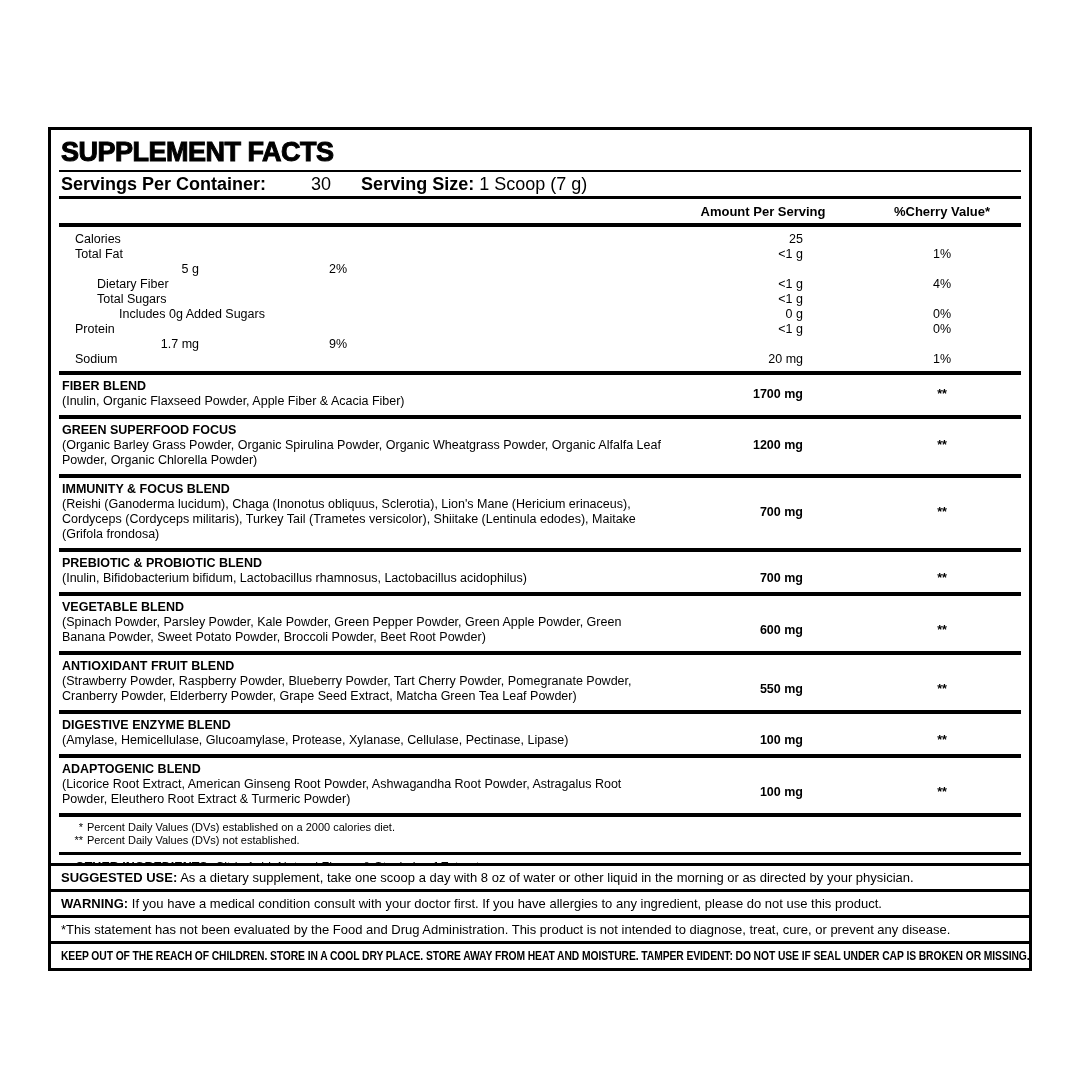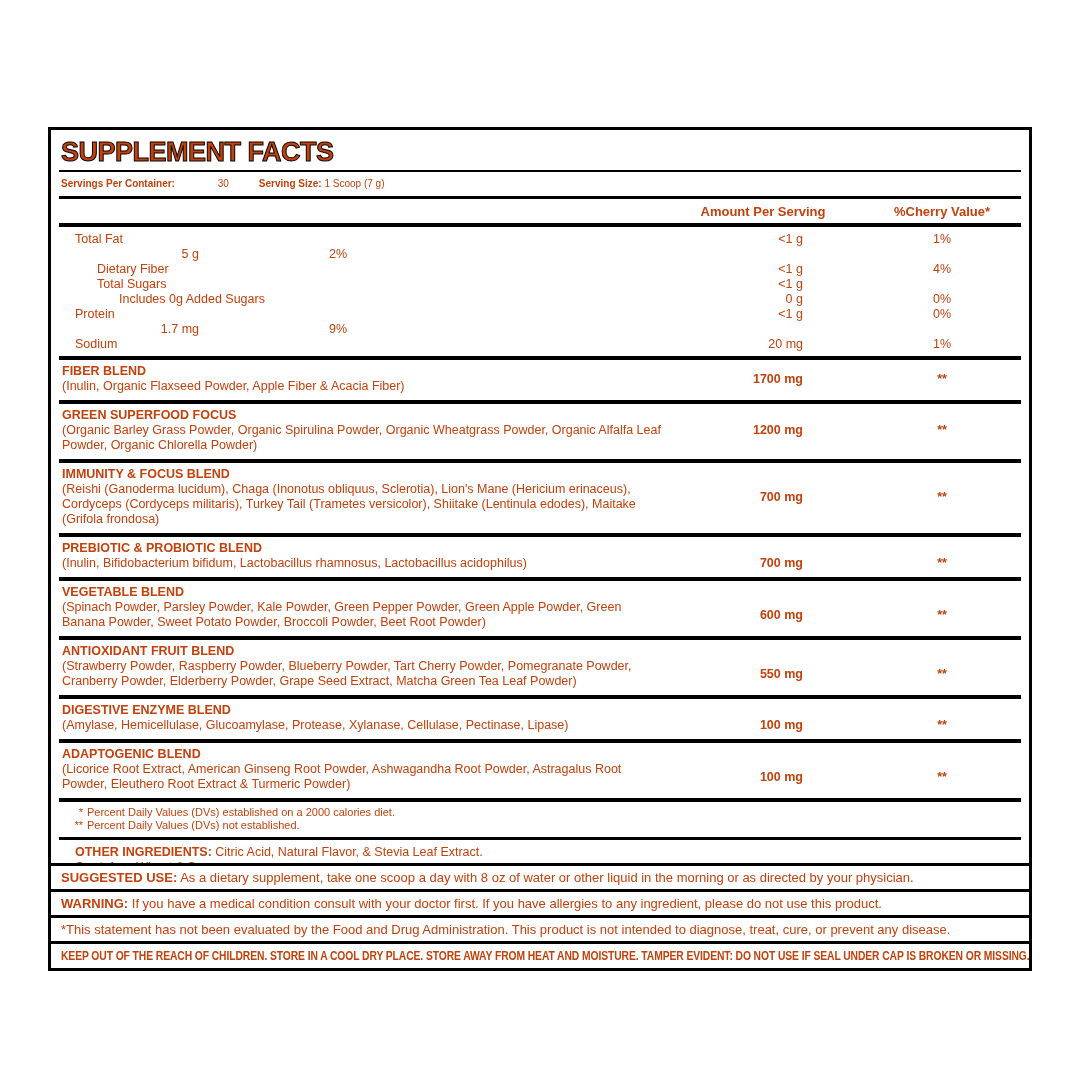--- a/index.html
+++ b/index.html
@@ -1,33 +1,33 @@
 <!DOCTYPE html>
 <html><head>
 <meta charset="utf-8">
 <style>
   * { margin:0; padding:0; box-sizing:border-box; }
   html,body { background:#ffffff; }
   .page {
     position:relative; width:1080px; height:1080px; background:#fff;
-    font-family:"Liberation Sans", sans-serif; color:#c2410c;
+    font-family:"Liberation Sans", sans-serif; color:#000000;
     -webkit-font-smoothing:antialiased;
   }
   .facts-box {
     position:absolute; left:48px; top:127px; width:984px;
     border:3px solid #000; background:#fff; padding:5px 8px 8px 8px;
   }
   .sf-title {
     font-size:27px; font-weight:900; letter-spacing:-0.5px;
     -webkit-text-stroke:1px #000; padding:2px 0 3px 2px; line-height:30px;
   }
   .rule-thin   { height:2px; background:#000; }
   .rule-med    { height:3px; background:#000; }
   .rule-thick  { height:4px; background:#000; }
-  .servings-row { display:flex; align-items:baseline; font-size:10px; line-height:16px; padding:4px 0 4px 2px; }
+  .servings-row { display:flex; align-items:baseline; font-size:18px; line-height:16px; padding:4px 0 4px 2px; }
   .servings-row b { font-weight:bold; }
   .sv-val { margin-right:30px;margin-left:40px; }
 
   .col-head-row { display:flex; justify-content:space-between; font-size:13px; font-weight:bold; padding:5px 0 4px 0; line-height:15px; }
   .col-head-row .spacer { flex:1; }
   .ch-amt { width:200px; text-align:center; }
   .ch-dv  { width:158px; text-align:center; }
 
   .nutrition { padding:5px 0 4px 0; }
   .n-row { display:flex; align-items:flex-start; font-size:12.5px; line-height:15px; }
@@ -80,20 +80,25 @@
     <div class="rule-med"></div>
 
     <div class="col-head-row">
       <div class="spacer"></div>
       <div class="ch-amt">Amount Per Serving</div>
       <div class="ch-dv">%Cherry Value*</div>
     </div>
     <div class="rule-thick"></div>
 
     <div class="nutrition" id="nutrition-mount">
+  <div class="n-row">
+    <div class="c-name" style="padding-left: 16px;">Calories</div>
+    <div class="c-amt">25</div>
+    <div class="c-dv"></div>
+  </div>
 
   <div class="n-row">
     <div class="c-name" style="padding-left: 16px;">Total Fat</div>
     <div class="c-amt">&lt;1 g</div>
     <div class="c-dv">1%</div>
   </div>
 
   <div class="n-row">
     <div class="c-amt">5 g</div>
     <div class="c-dv">2%</div>

